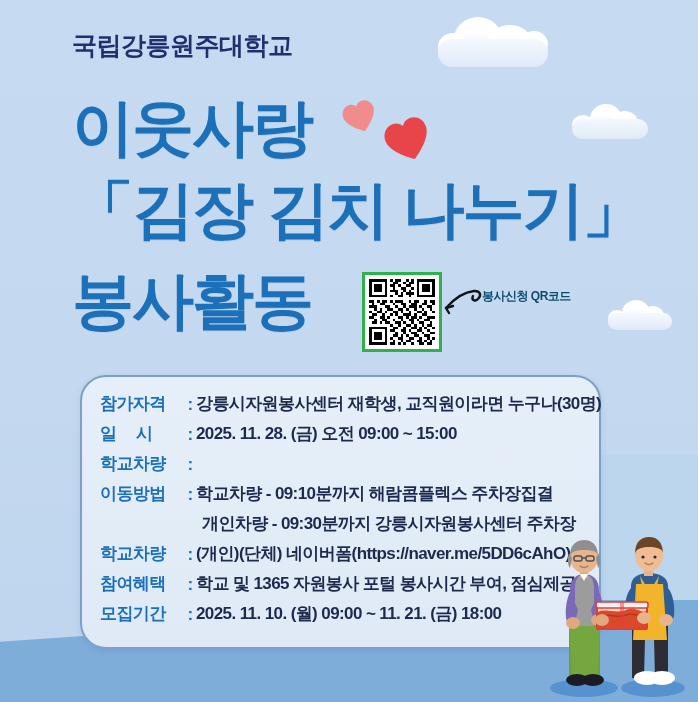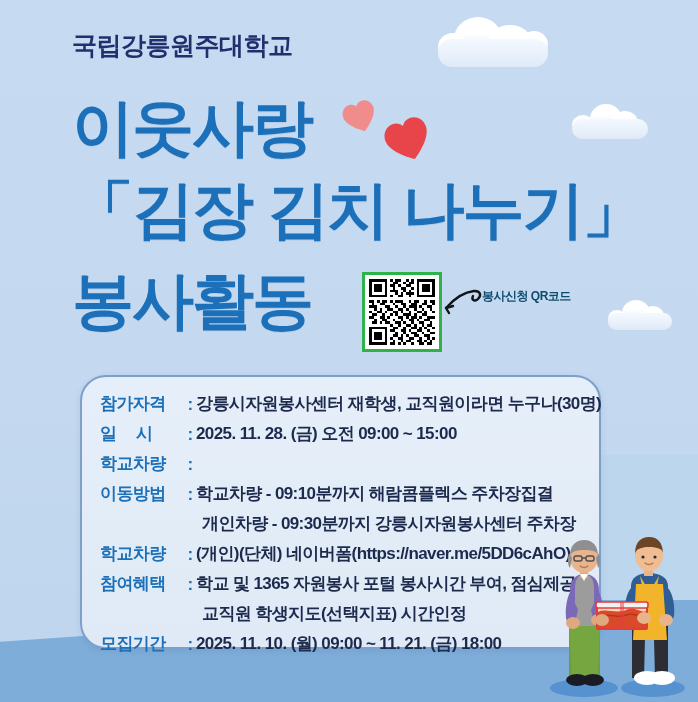--- a/index.html
+++ b/index.html
@@ -480,25 +480,20 @@
       <div class="info-row">
         <span class="info-label">학교차량</span>
         <span class="info-colon">:</span>
         <span class="info-value">(개인)(단체) 네이버폼(https://naver.me/5DD6cAhO)</span>
       </div>
       <div class="info-row">
         <span class="info-label">참여혜택</span>
         <span class="info-colon">:</span>
         <span class="info-value">학교 및 1365 자원봉사 포털 봉사시간 부여, 점심제공</span>
       </div>
-      <div class="info-row cont">
-        <span class="info-label"></span>
-        <span class="info-colon">:</span>
-        <span class="info-value">교직원 학생지도(선택지표) 시간인정</span>
-      </div>
       <div class="info-row">
         <span class="info-label">모집기간</span>
         <span class="info-colon">:</span>
         <span class="info-value">2025. 11. 10. (월) 09:00 ~ 11. 21. (금) 18:00</span>
       </div>
     </div>
 
   <div id="illustration">
     <svg viewBox="0 0 162 174" xmlns="http://www.w3.org/2000/svg">
       <ellipse cx="48" cy="160" rx="34" ry="9" fill="#3f84c9" opacity="0.65"></ellipse>

